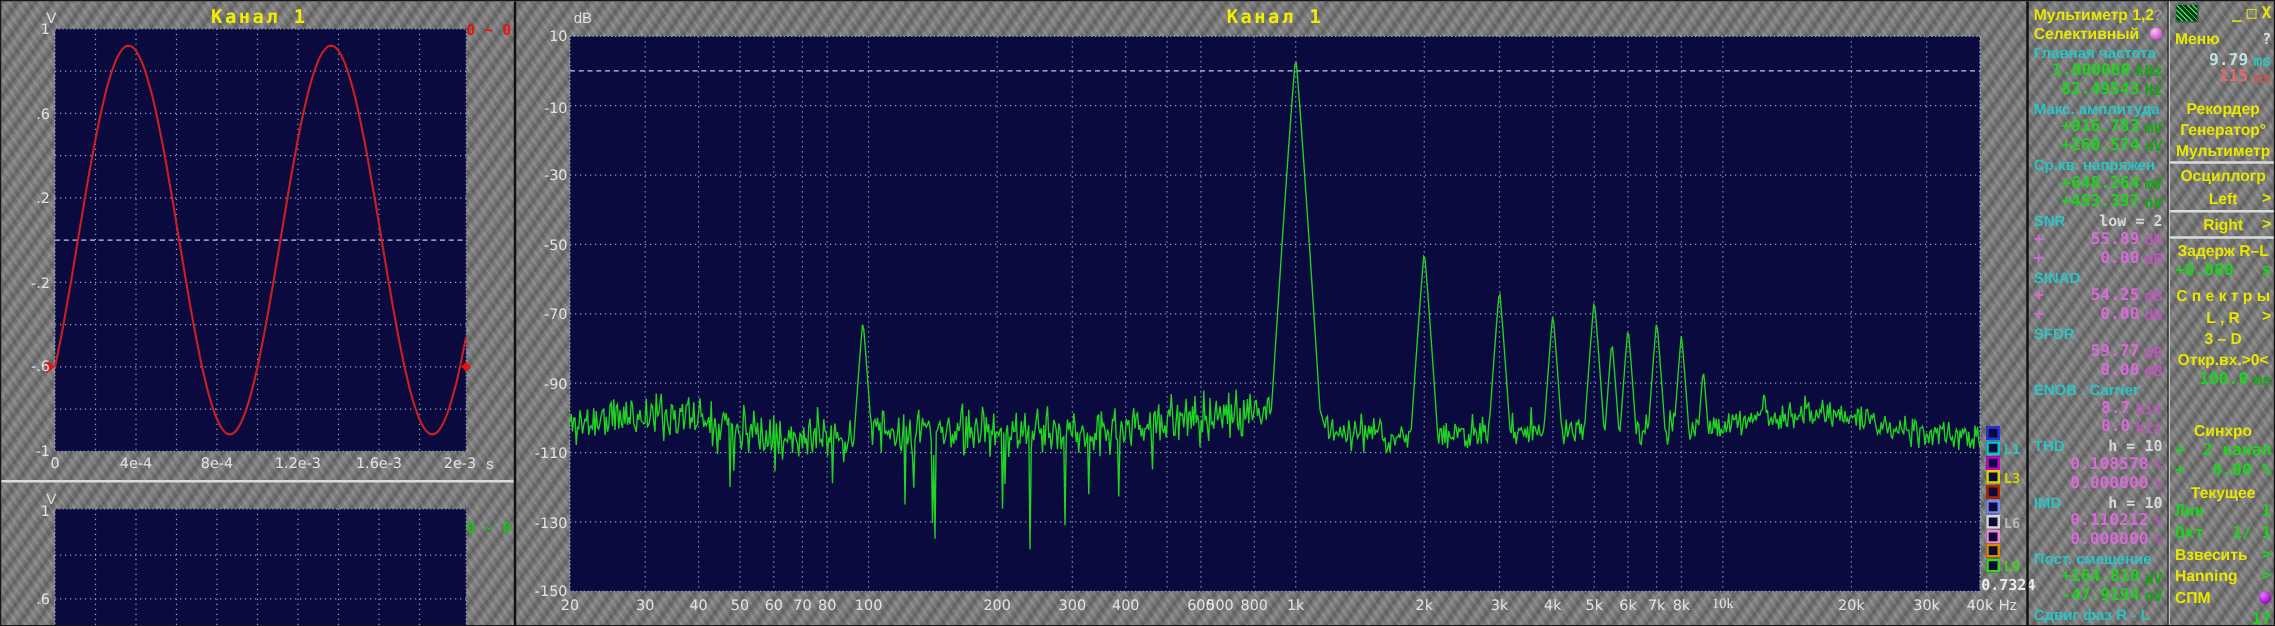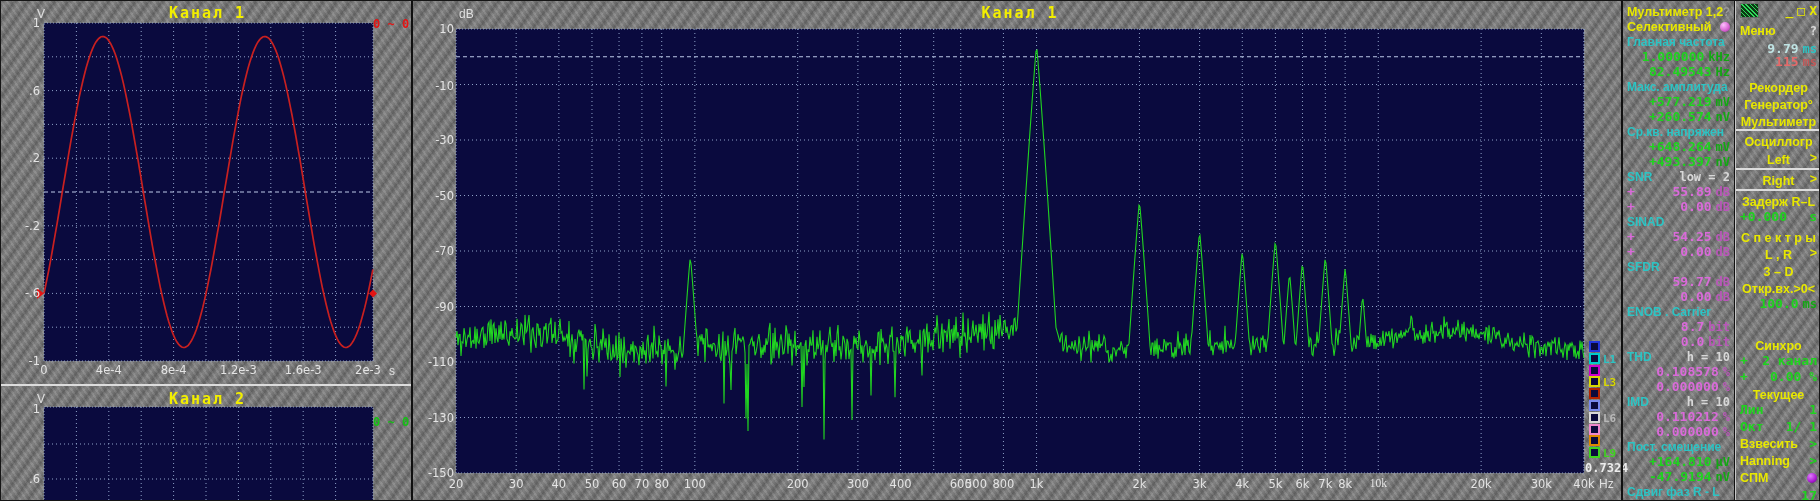--- a/index.html
+++ b/index.html
@@ -111,21 +111,20 @@
     <div id="scope1-xticks">
         <span class="tick xtick" style="left: 43px; top: 362px;">0</span>
         <span class="tick xtick" style="left: 107.8px; top: 362px;">4e-4</span>
         <span class="tick xtick" style="left: 172.6px; top: 362px;">8e-4</span>
         <span class="tick xtick" style="left: 237.4px; top: 362px;">1.2e-3</span>
         <span class="tick xtick" style="left: 302.2px; top: 362px;">1.6e-3</span>
         <span class="tick xtick" style="left: 367px; top: 362px;">2e-3</span>
       </div>
     <div class="axunit" style="left:388px;top:363px;">s</div>
     <div class="hline" style="top:383px;"></div>
-    <div class="ptitle" style="left:43px;width:327px;top:389px;">Канал 2</div>
     <div class="axunit" style="left:36px;top:391px;">V</div>
     <div class="ovl-green" style="left:372px;top:414px;">0 ~ 0</div>
     <div id="scope2-yticks">
         <span class="tick ytick" style="left: 3px; top: 408px;">1</span>
         <span class="tick ytick" style="left: 3px; top: 478px;">.6</span>
       </div>
   </div>
 
   <div class="divider" style="left:410px;width:2px;background:#101010;"></div>
 
@@ -277,21 +276,21 @@
         <div class="pl">
           <span class="cy">Макс. амплитуда</span>
         </div>
         <div class="pc"></div>
         <div class="pr"></div>
       </div>
       <div class="prow" style="top: 93px;">
         <div class="pl"></div>
         <div class="pc"></div>
         <div class="pr">
-          <span class="gv">+577.219</span>
+          <span class="gv">+916.783</span>
           <span class="gu">mV</span>
         </div>
       </div>
       <div class="prow" style="top: 108px;">
         <div class="pl"></div>
         <div class="pc"></div>
         <div class="pr">
           <span class="gv">+260.574</span>
           <span class="gu">nV</span>
         </div>

